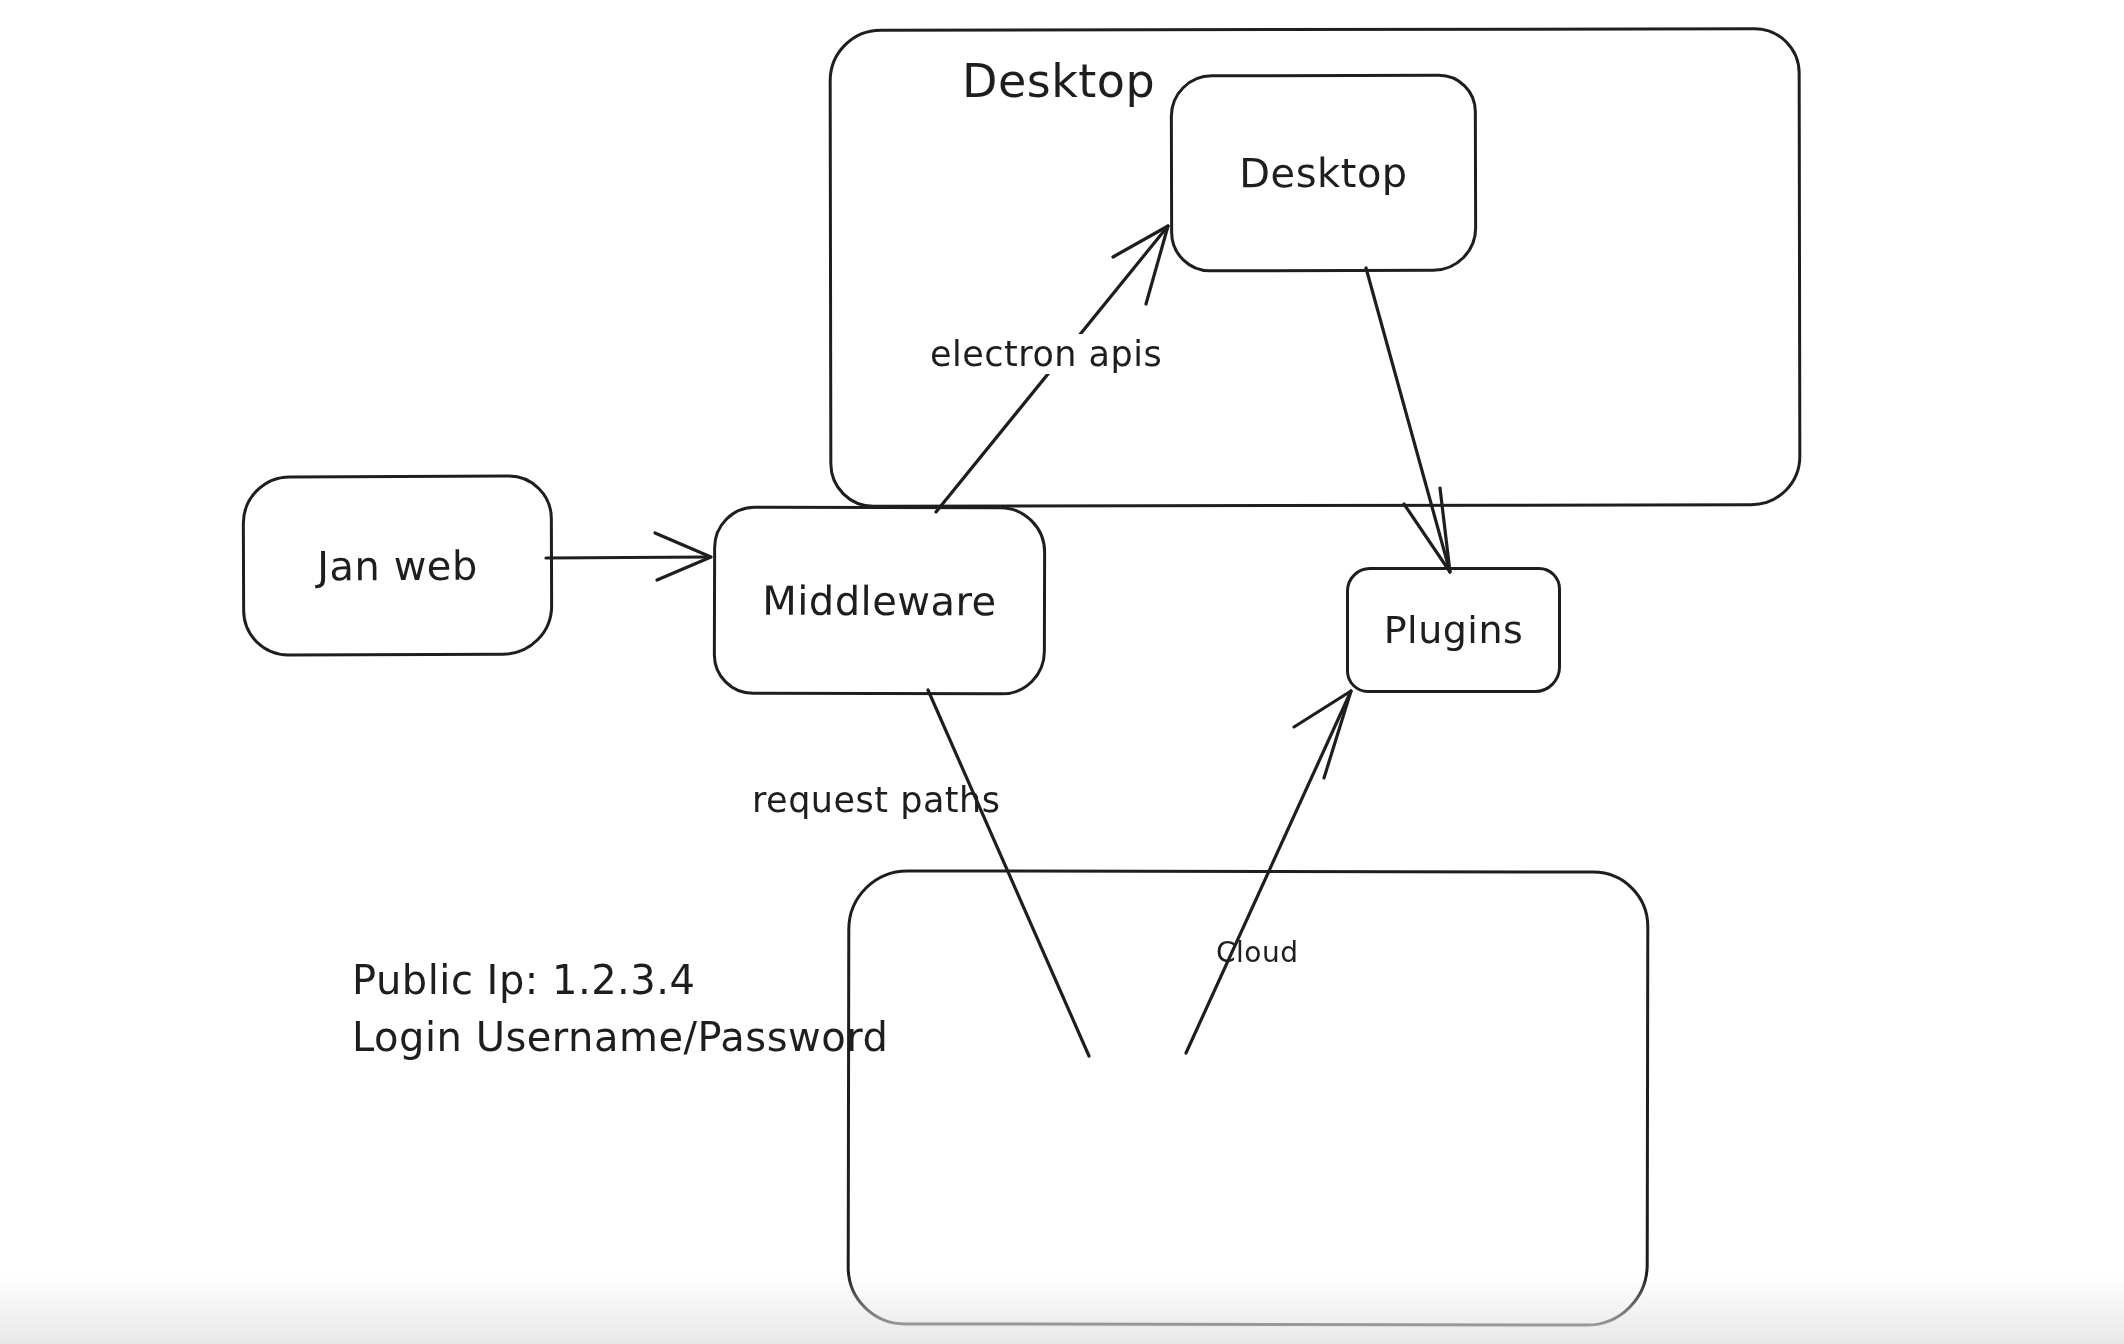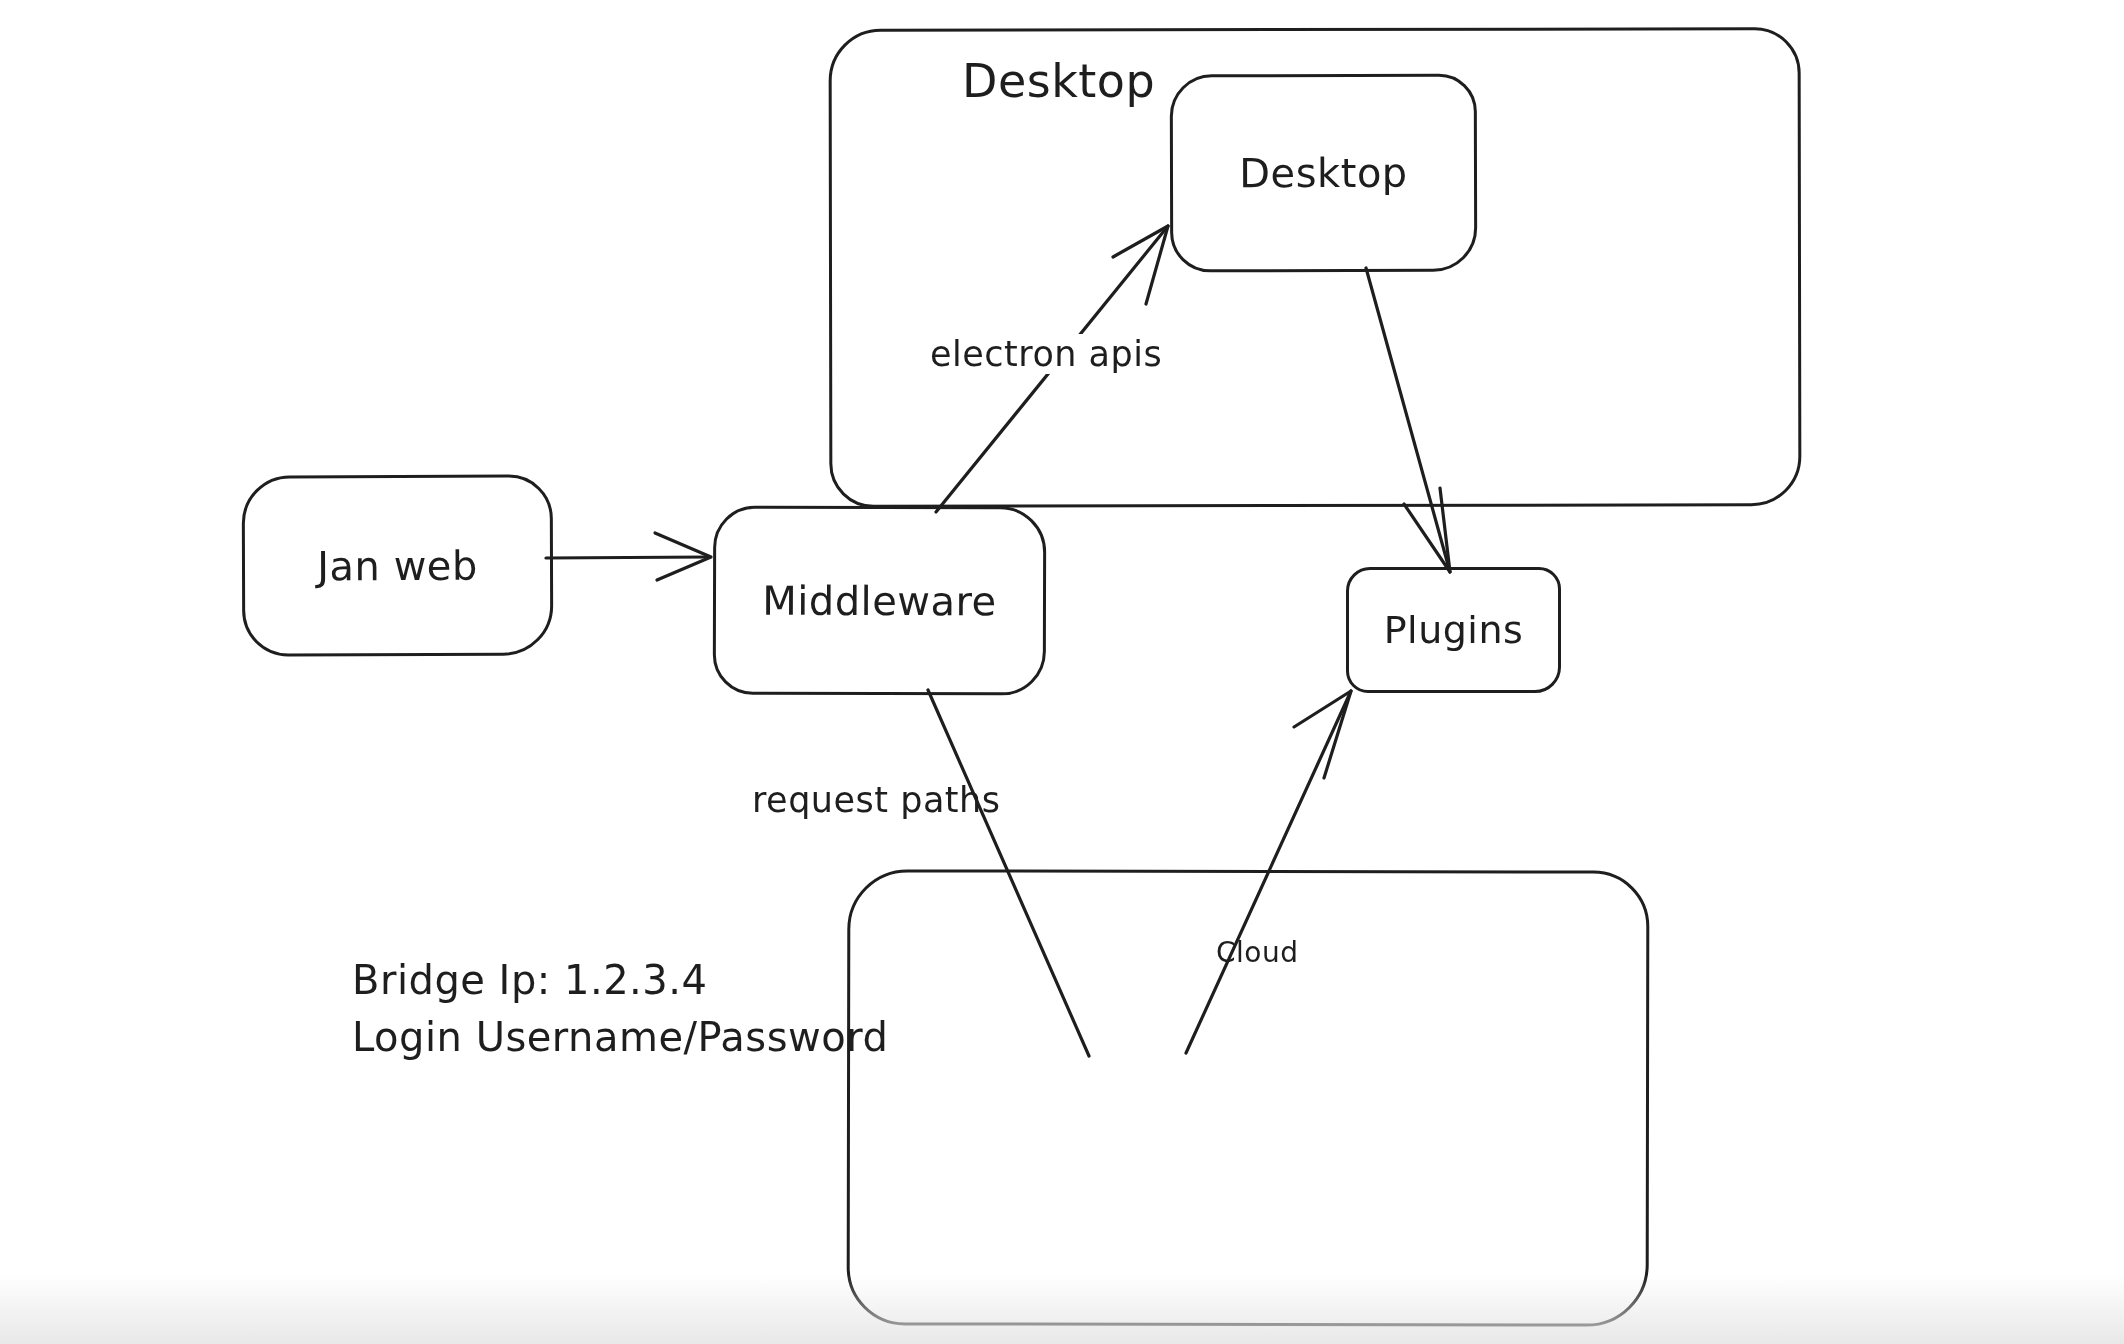--- a/index.html
+++ b/index.html
@@ -107,18 +107,18 @@
   </div>
 
 
   <div class="float-label" id="desktop-label">Desktop</div>
   <div class="float-label" id="cloud-label">Cloud</div>
 
   <div class="float-label masked" id="electron-apis-label">electron apis</div>
   <div class="float-label" id="request-paths-label">request paths</div>
 
   <div class="note" id="note">
-    <div>Bridge Ip: 1.2.3.4</div>
+    <div>Public Ip: 1.2.3.4</div>
     <div>Login Username/Password</div>
   </div>
 
   <div class="bottom-fade"></div>
 </div>
 
 </body></html>

